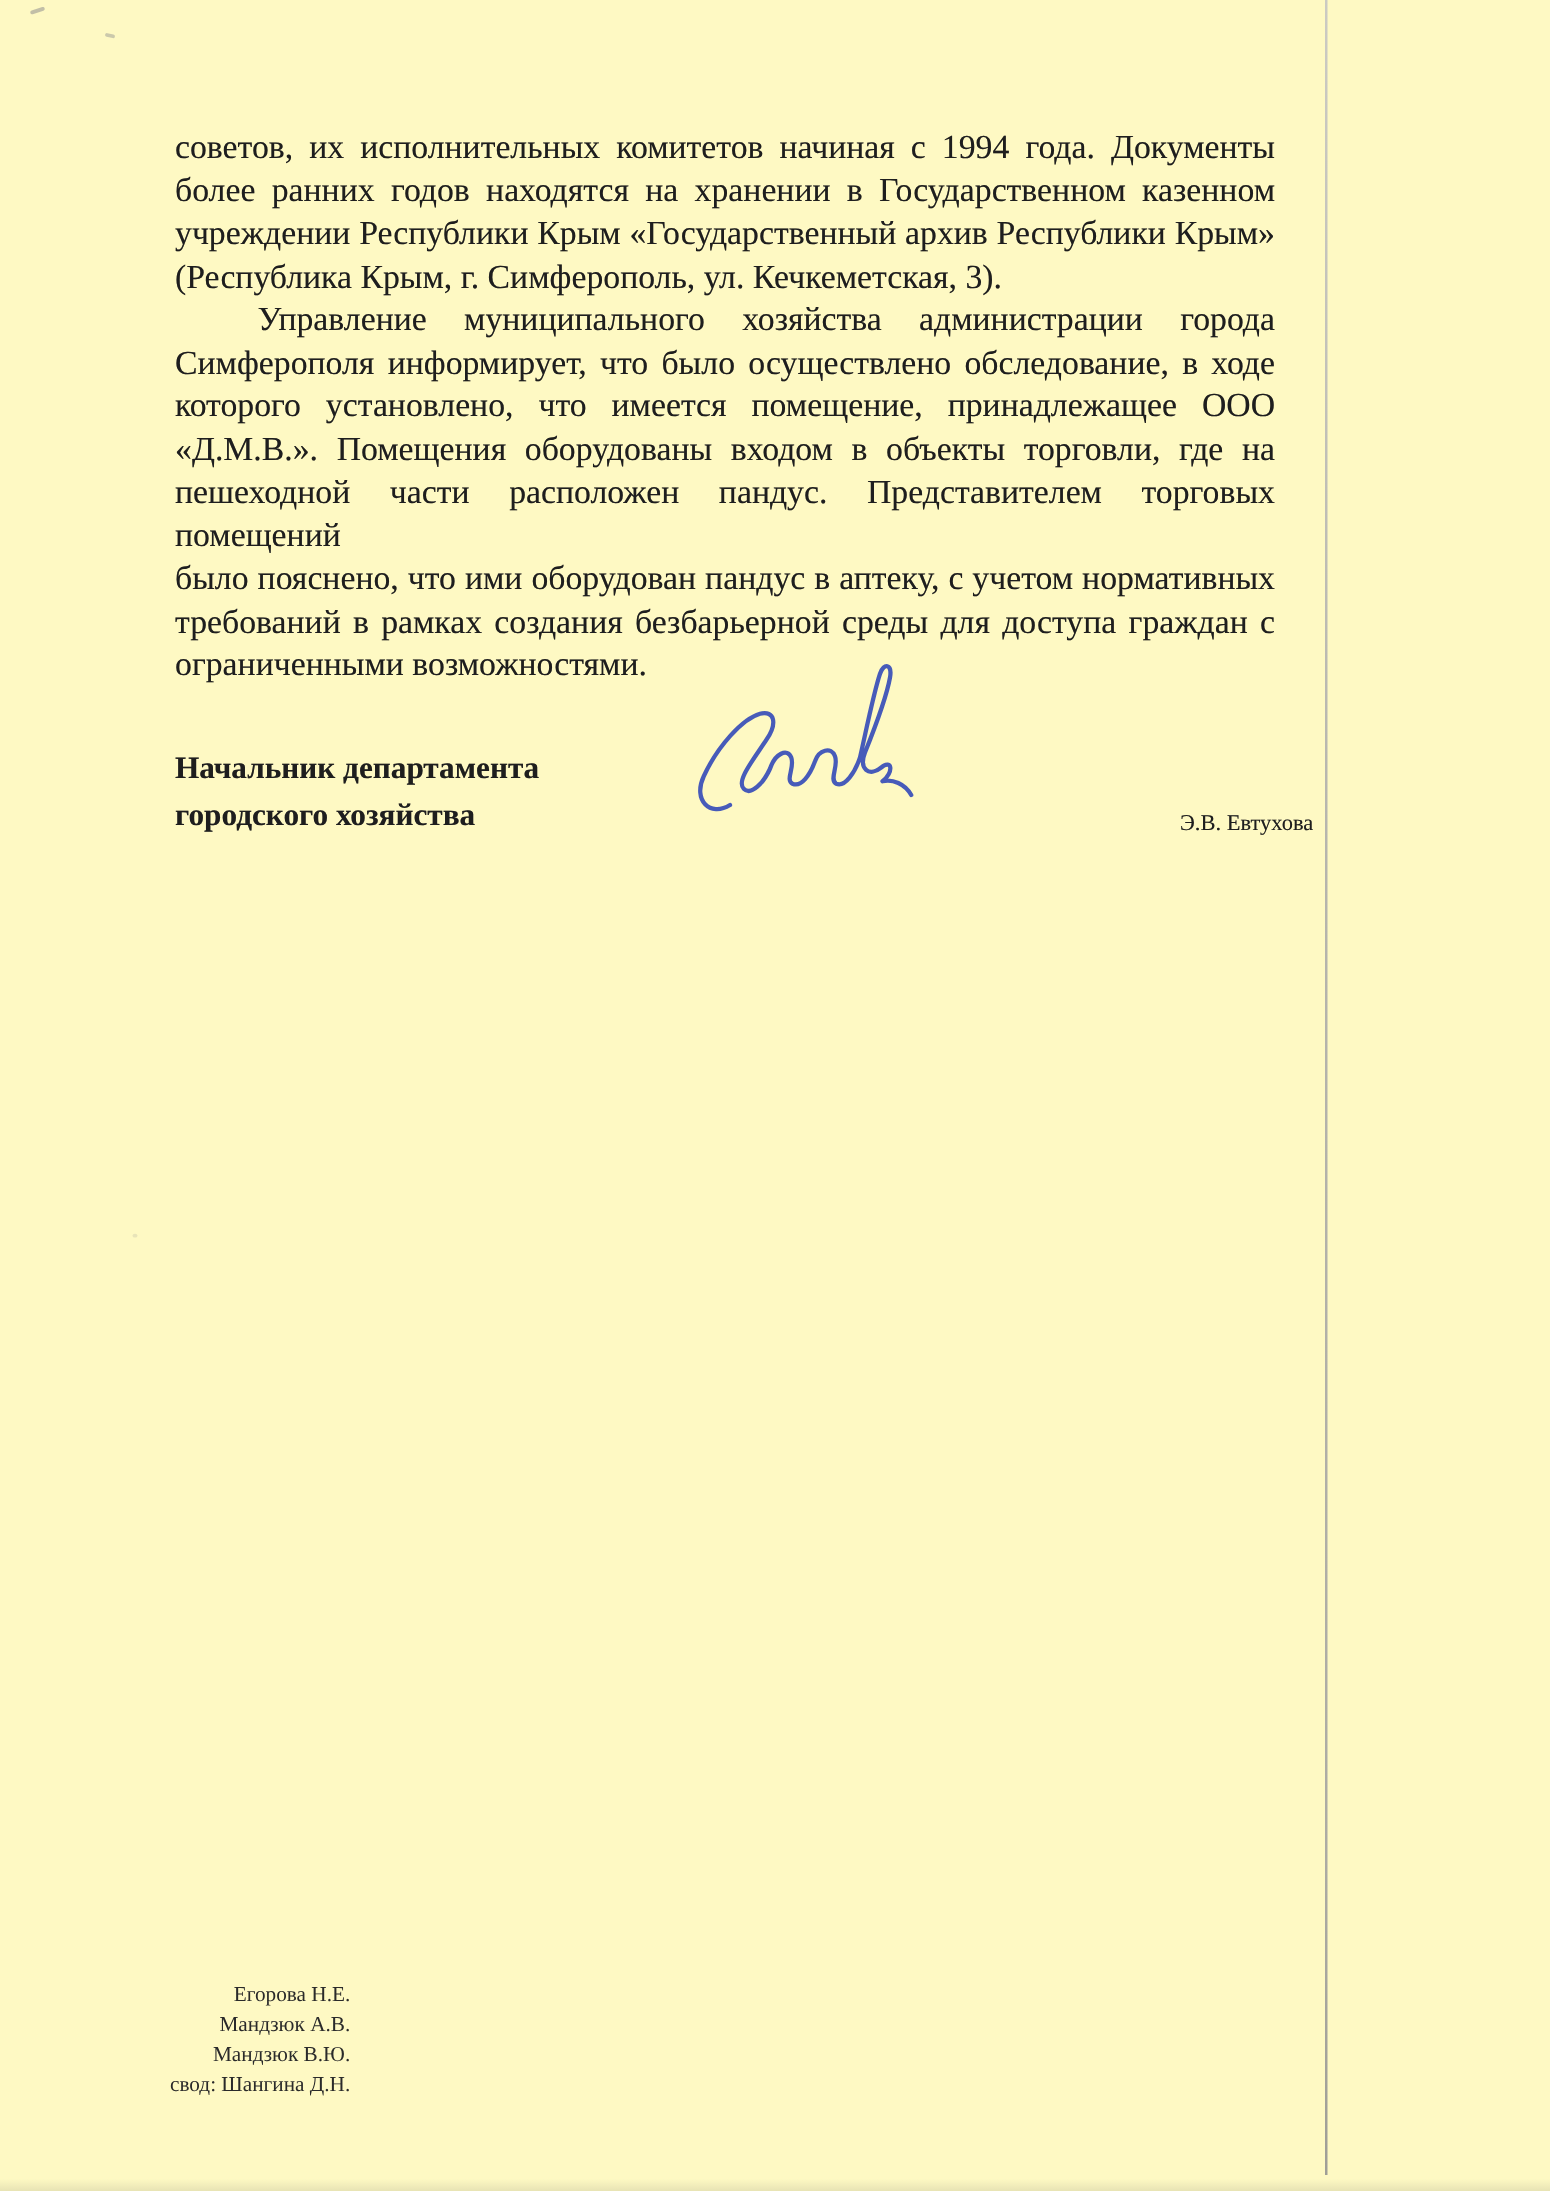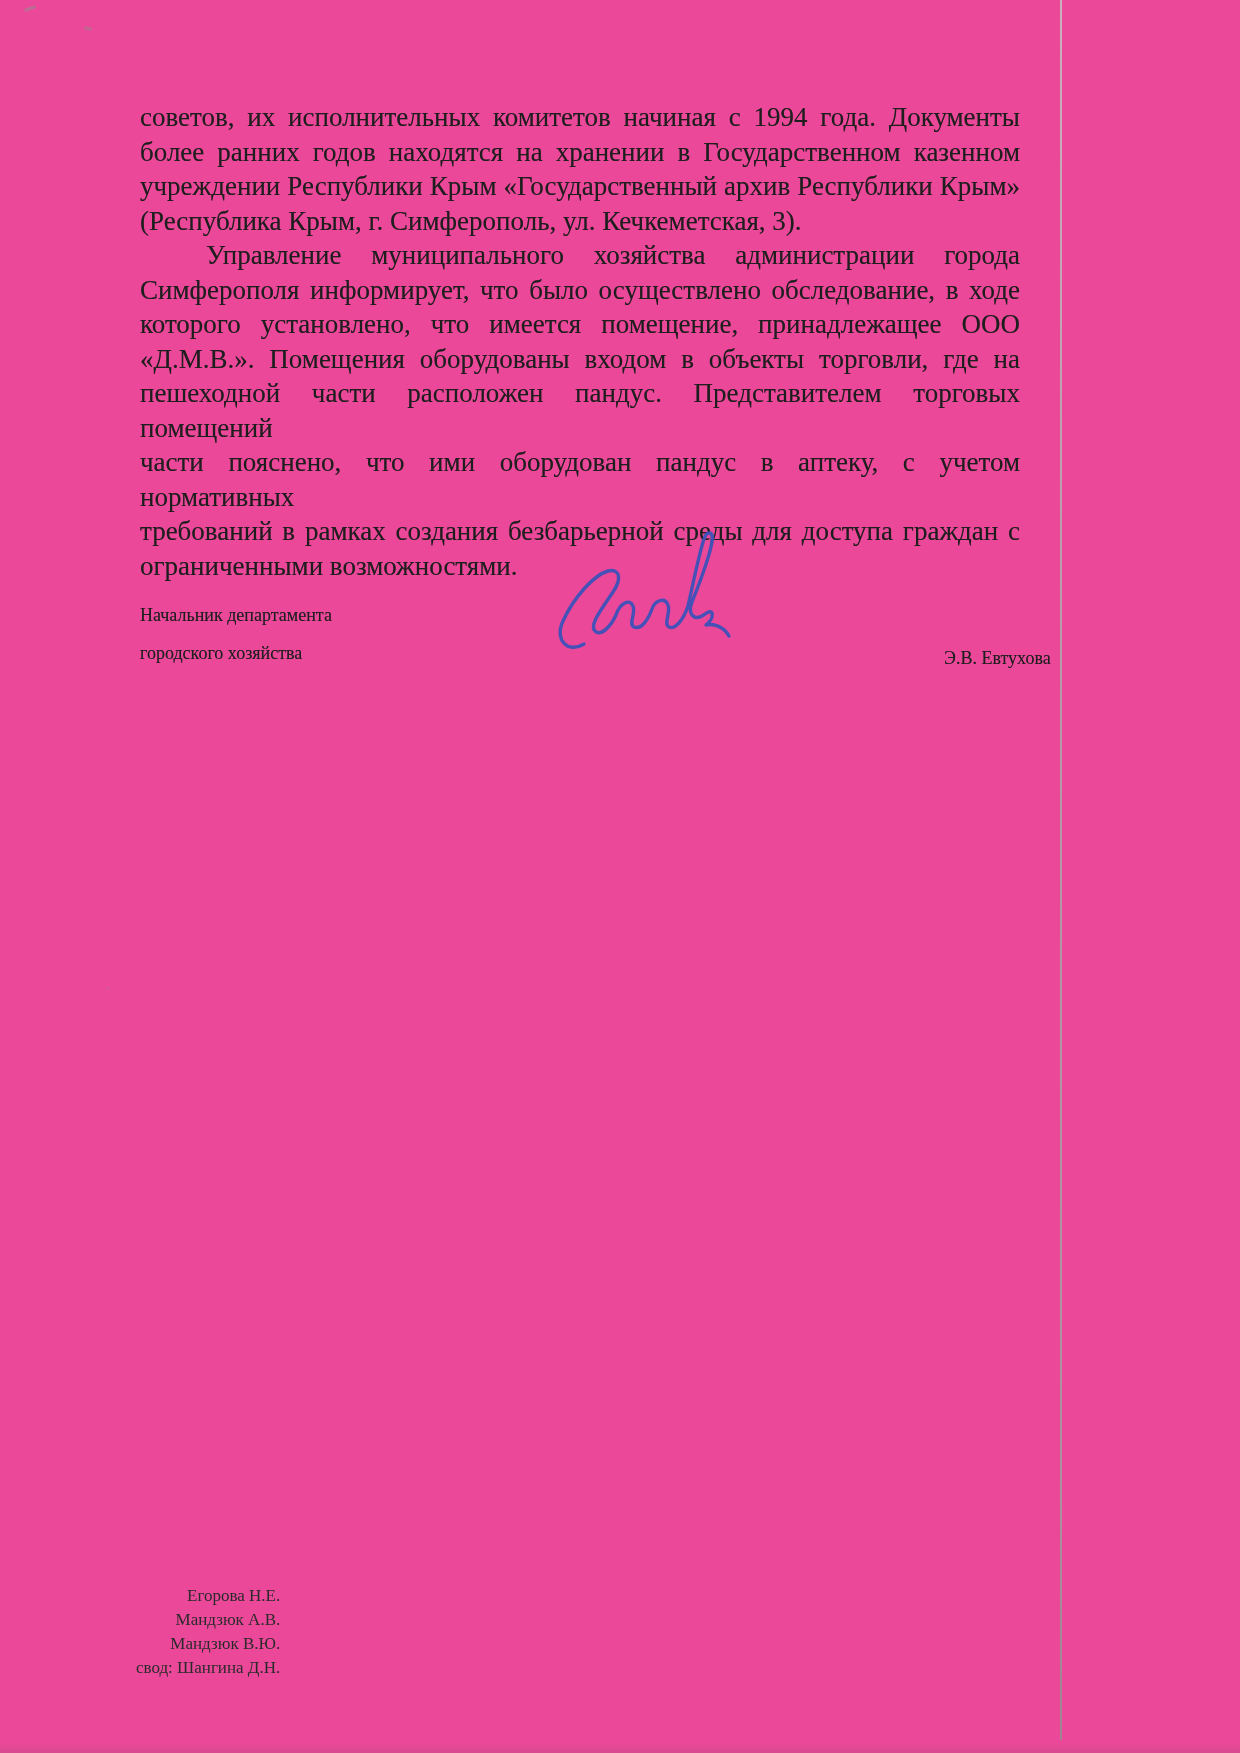--- a/index.html
+++ b/index.html
@@ -1,39 +1,40 @@
 <!DOCTYPE html>
 <html lang="ru"><head>
 <meta charset="utf-8">
 <style>
   html,body{margin:0;padding:0;background:#e9e9e9;}
   .page{
     position:relative;
     width:1240px;height:1753px;
-    background:#ec4899;
+    background:#fef9c3;
     overflow:hidden;
     font-family:"Liberation Serif","DejaVu Serif",serif;
     color:#1f1f1f;
   }
   
   .doc-body{
     position:absolute;left:140px;top:100px;width:880px;
     font-size:27px;line-height:34.5px;
     color:#1e1e1e;
     text-shadow:0 0 .4px rgba(30,30,30,.45);
   }
   .para{margin:0;}
   .line{text-align:justify;text-align-last:justify;white-space:normal;}
   .line.last{text-align-last:left;}
   .line.indent{text-indent:66px;}
   
   .sig-titles{
     position:absolute;left:140px;top:596px;
-    font-size:18px;line-height:38px;color:#1e1e1e;
+    font-size:25px;line-height:38px;color:#1e1e1e;
     text-shadow:0 0 .4px rgba(30,30,30,.45);
+    font-weight:bold;
   }
   .signer-name{
     position:absolute;left:944px;top:648px;
     font-size:18px;color:#1e1e1e;white-space:nowrap;
     text-shadow:0 0 .4px rgba(30,30,30,.45);
   }
   .signature{
     position:absolute;left:548px;top:526px;width:192px;height:128px;
   }
   
@@ -74,21 +75,21 @@
         <div class="line">более ранних годов находятся на хранении в Государственном казенном</div>
         <div class="line">учреждении Республики Крым «Государственный архив Республики Крым»</div>
         <div class="line last">(Республика Крым, г. Симферополь, ул. Кечкеметская, 3).</div>
       </div>
       <div class="para">
         <div class="line indent">Управление муниципального хозяйства администрации города</div>
         <div class="line">Симферополя информирует, что было осуществлено обследование, в ходе</div>
         <div class="line">которого установлено, что имеется помещение, принадлежащее ООО</div>
         <div class="line">«Д.М.В.». Помещения оборудованы входом в объекты торговли, где на</div>
         <div class="line">пешеходной части расположен пандус. Представителем торговых помещений</div>
-        <div class="line">части пояснено, что ими оборудован пандус в аптеку, с учетом нормативных</div>
+        <div class="line">было пояснено, что ими оборудован пандус в аптеку, с учетом нормативных</div>
         <div class="line">требований в рамках создания безбарьерной среды для доступа граждан с</div>
         <div class="line last">ограниченными возможностями.</div>
       </div>
     </div>
 
   <div class="sig-titles">
     <div>Начальник департамента</div>
     <div>городского хозяйства</div>
   </div>
 

